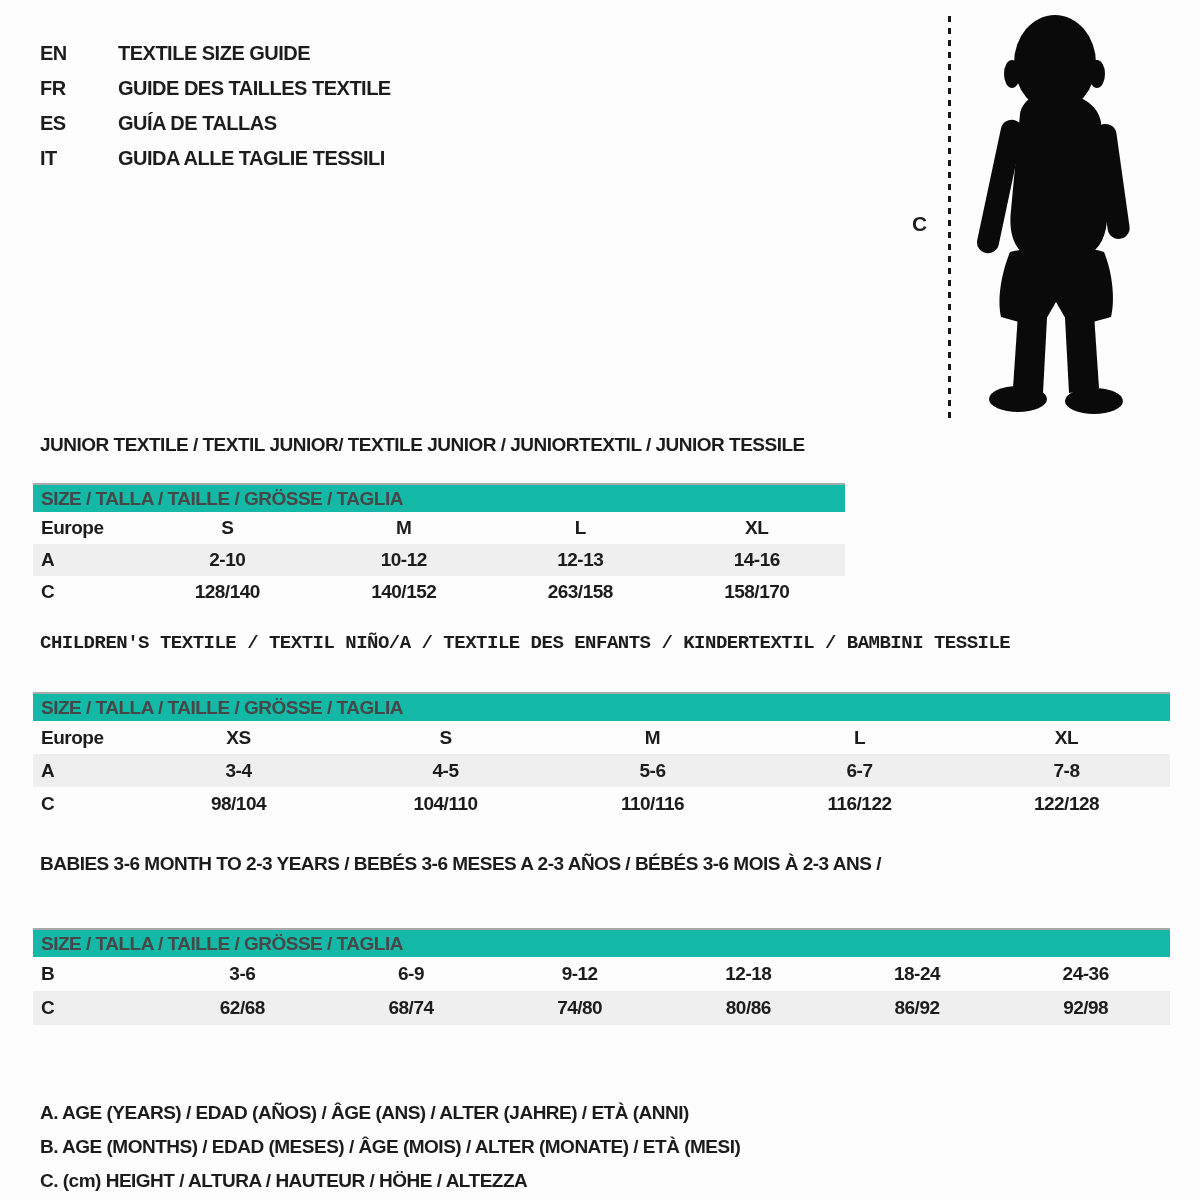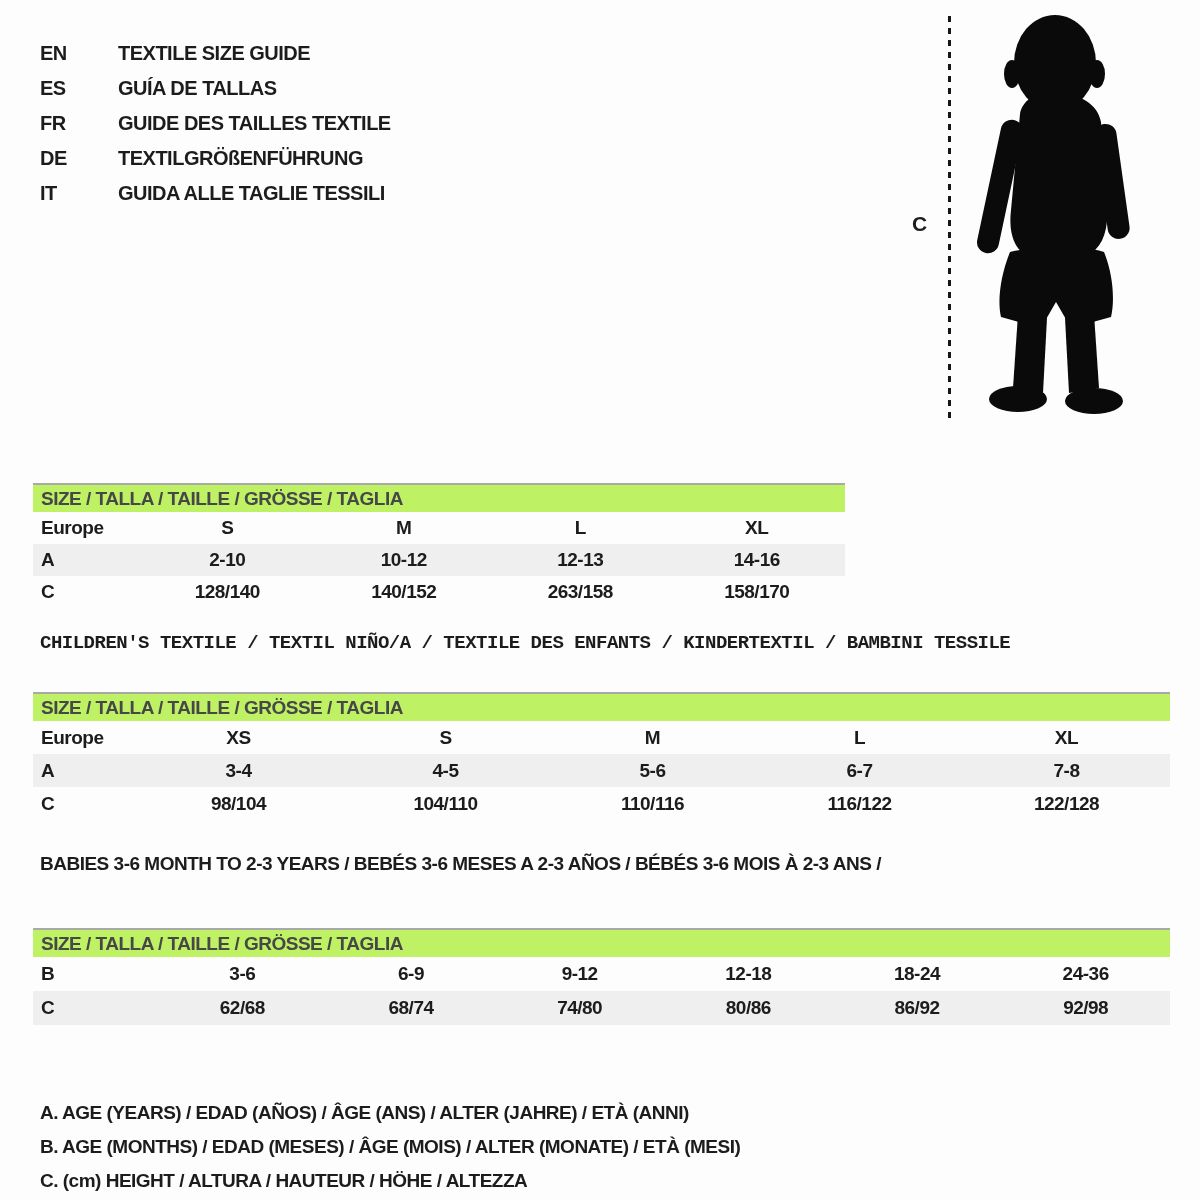--- a/index.html
+++ b/index.html
@@ -17,21 +17,21 @@
   .measure-line{position:absolute;left:948px;top:16px;width:3px;height:402px;
     background:repeating-linear-gradient(to bottom,#161616 0 6px,transparent 6px 12px);}
   .measure-label{position:absolute;left:912px;top:212px;
     font-size:21px;font-weight:700;}
   .baby{position:absolute;left:968px;top:12px;width:170px;height:406px;}
   
   .sec-title{position:absolute;left:40px;
     font-size:19px;font-weight:700;letter-spacing:-0.5px;white-space:nowrap;}
   
   .size-table{position:absolute;left:33px;}
-  .hbar{height:27px;background:#bef264;border-top:2px solid #a9a9a9;
+  .hbar{height:27px;background:#14b8a6;border-top:2px solid #a9a9a9;
     display:flex;align-items:center;padding-left:8px;
     font-size:19px;font-weight:700;letter-spacing:-0.5px;color:#474747;}
   .trow{display:grid;align-items:center;
     font-size:19px;font-weight:700;letter-spacing:-0.5px;}
   .t1 .trow{grid-template-columns:106px repeat(4,1fr);height:32px;}
   .t2 .trow{grid-template-columns:102px repeat(5,1fr);height:33px;}
   .t3 .trow{grid-template-columns:125px repeat(6,1fr);height:34px;}
   .trow .lbl{padding-left:8px;text-align:left;}
   .trow .cell{text-align:center;}
   .shaded{background:#efefef;}
@@ -47,30 +47,26 @@
 <body>
 
 <div class="canvas">
 
   <div class="lang-block">
     <div class="lang-row">
       <span class="lang-code">EN</span>
       <span class="lang-label">TEXTILE SIZE GUIDE</span>
     </div>
     <div class="lang-row">
-      <span class="lang-code">ES</span>
-      <span class="lang-label">GUÍA DE TALLAS</span>
-    </div>
-    <div class="lang-row">
       <span class="lang-code">FR</span>
       <span class="lang-label">GUIDE DES TAILLES TEXTILE</span>
     </div>
     <div class="lang-row">
-      <span class="lang-code">DE</span>
-      <span class="lang-label">TEXTILGRÖßENFÜHRUNG</span>
+      <span class="lang-code">ES</span>
+      <span class="lang-label">GUÍA DE TALLAS</span>
     </div>
     <div class="lang-row">
       <span class="lang-code">IT</span>
       <span class="lang-label">GUIDA ALLE TAGLIE TESSILI</span>
     </div>
   </div>
 
   <span class="measure-label">C</span>
   <div class="measure-line"></div>
   <svg class="baby" viewBox="0 0 170 406" xmlns="http://www.w3.org/2000/svg" aria-hidden="true">
@@ -82,20 +78,21 @@
       <rect x="-11" y="0" width="22" height="136" rx="11" transform="translate(46,108) rotate(12)"></rect>
       <rect x="-11" y="0" width="22" height="116" rx="11" transform="translate(136,112) rotate(-8)"></rect>
       <path d="M42,240 C75,232 110,232 136,240 C145,262 147,288 143,305 L103,316 L88,290 L73,316 L33,305 C29,288 33,262 42,240 Z"></path>
       <path d="M50,302 L79,306 L75,381 L45,376 Z"></path>
       <path d="M97,306 L126,302 L131,376 L101,381 Z"></path>
       <ellipse cx="50" cy="387" rx="29" ry="13"></ellipse>
       <ellipse cx="126" cy="389" rx="29" ry="13"></ellipse>
     </g>
   </svg>
 
+  <div class="sec-title" style="top:434px;">JUNIOR TEXTILE / TEXTIL JUNIOR/ TEXTILE JUNIOR / JUNIORTEXTIL / JUNIOR TESSILE</div>
   <div class="size-table t1">
     <div class="hbar">
       <span>SIZE / TALLA / TAILLE / GRÖSSE / TAGLIA</span>
     </div>
     <div class="trow">
       <span class="lbl">Europe</span>
       <span class="cell">S</span>
       <span class="cell">M</span>
       <span class="cell">L</span>
       <span class="cell">XL</span>

